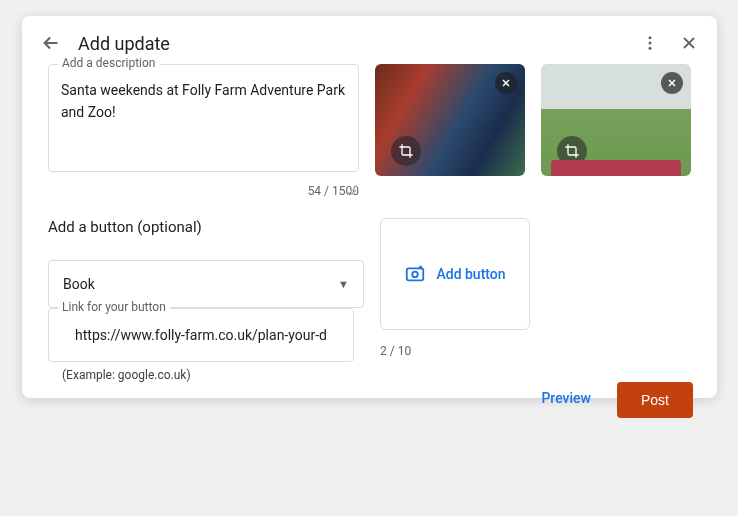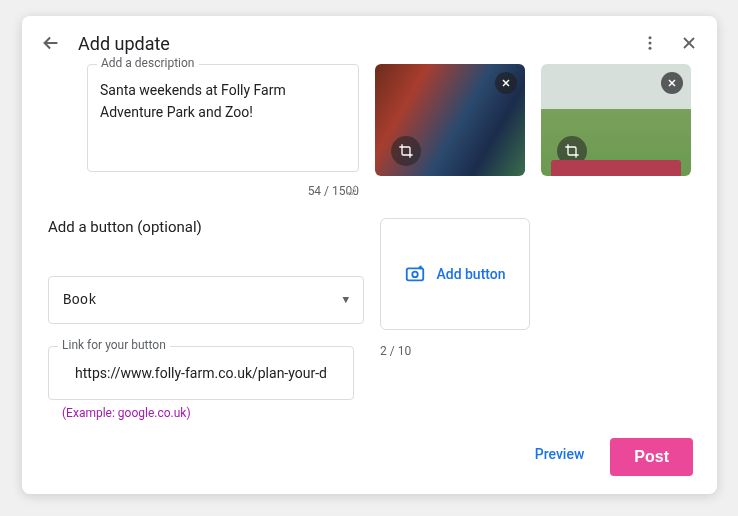--- a/index.html
+++ b/index.html
@@ -9,21 +9,21 @@
       width: 738px;
       height: 516px;
       position: relative;
       overflow: hidden;
     }
     .dialog {
       position: absolute;
       left: 22px;
       top: 16px;
       width: 695px;
-      height: 478px;
+      height: 382px;
       background: #fff;
       border-radius: 8px;
       box-shadow: 0 2px 12px rgba(0,0,0,0.15);
       display: flex;
       flex-direction: column;
     }
     .header {
       display: flex;
       align-items: center;
       padding: 16px 18px 10px 18px;
@@ -46,21 +46,20 @@
       flex-direction:column;
     }
     .top-row {
       display:flex;
       gap: 16px;
       align-items: flex-start;
     }
     .desc-box {
       position: relative;
       width: 316px;
-      margin-left: 39px;
     }
     .desc-field {
       border: 1px solid #dadce0;
       border-radius: 4px;
       padding: 14px 12px 12px 12px;
       height: 108px;
       font-size: 14px;
       color: #202124;
       font-family: inherit;
       resize: none;
@@ -132,52 +131,51 @@
     .mid-row {
       display:flex;
       gap:16px;
       margin-top: 20px;
       align-items:flex-start;
     }
     .left-col { width:316px; }
     .section-label {
       font-size: 15px;
       color:#202124;
-      margin-bottom: 40px;
+      margin-bottom: 24px;
     }
     .select-box {
       border:1px solid #dadce0;
       border-radius:4px;
       height:48px;
       display:flex;
       align-items:center;
       justify-content:space-between;
       padding: 0 14px;
       font-size:14px;
       color:#202124;
       cursor:pointer;
-      font-family:Liberation Mono, monospace;
     }
     .select-box .chev { color:#5f6368; font-size:11px; }
 
-    .link-box { position:relative; margin-top: 22px; width:306px; }
+    .link-box { position:relative; width:306px; }
     .link-input {
       border:1px solid #dadce0;
       border-radius:4px;
       height:54px;
       width:100%;
       padding: 0 14px;
       font-size:14px;
       color:#202124;
       font-family:inherit;
       text-align:center;
     }
     .example {
       font-size:12px;
-      color:#a21caf;
+      color:#404040;
       margin-top:6px;
       margin-left:14px;
     }
 
     .add-photos-box {
       width:150px;
       height:112px;
       border:1px solid #dadce0;
       border-radius:6px;
       display:flex;
@@ -206,24 +204,24 @@
       padding: 0 24px 18px 0;
     }
     .btn-text {
       color:#1a73e8;
       font-size:14px;
       font-weight:500;
       cursor:pointer;
       padding:8px 8px;
     }
     .btn-primary {
-      background:#ec4899;
+      background:#c2410c;
       color:#fff;
-      font-size:16px;
-      font-weight:700;
+      font-size:14px;
+      font-weight:400;
       border:none;
       border-radius:4px;
       padding:10px 24px;
       cursor:pointer;
     }
     .resize-handle {
       position:absolute;
       right:3px; bottom:3px;
       width:10px; height:10px;
       background: linear-gradient(135deg, transparent 50%, #bbb 50%, #bbb 60%, transparent 60%, transparent 70%, #bbb 70%, #bbb 80%, transparent 80%);

